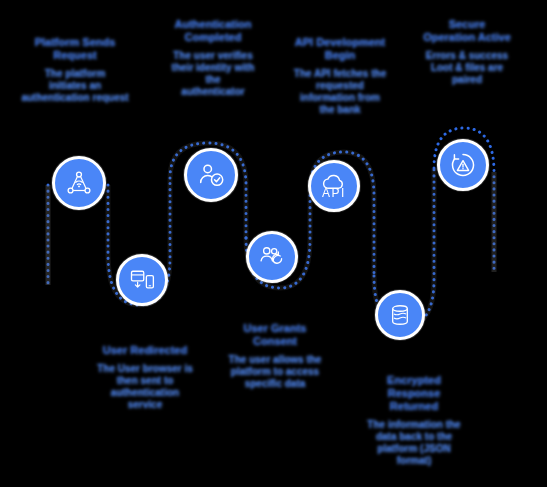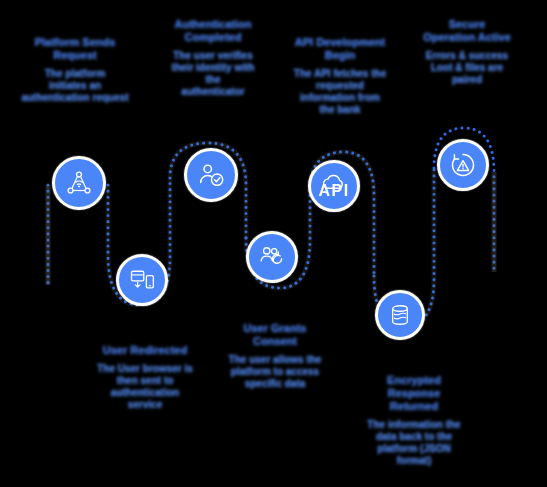--- a/index.html
+++ b/index.html
@@ -25,22 +25,22 @@
     display:flex;align-items:center;justify-content:center;
     box-shadow:0 0 0 1px rgba(255,255,255,.15);
   }
   .node svg{display:block;}
   .node .api-text{
     position:absolute;
     left:0;right:0;
     bottom:9px;
     text-align:center;
     color:#ffffff;
-    font-size:16px;
-    font-weight:bold;
+    font-size:12px;
+    font-weight:normal;
     letter-spacing:1.5px;
     font-family:"Liberation Sans", sans-serif;
   }
 
   
   .tblock{position:absolute;text-align:center;}
   .tblock .ttitle{
     color:#2f6ff0;
     font-weight:bold;
     font-size:11px;

